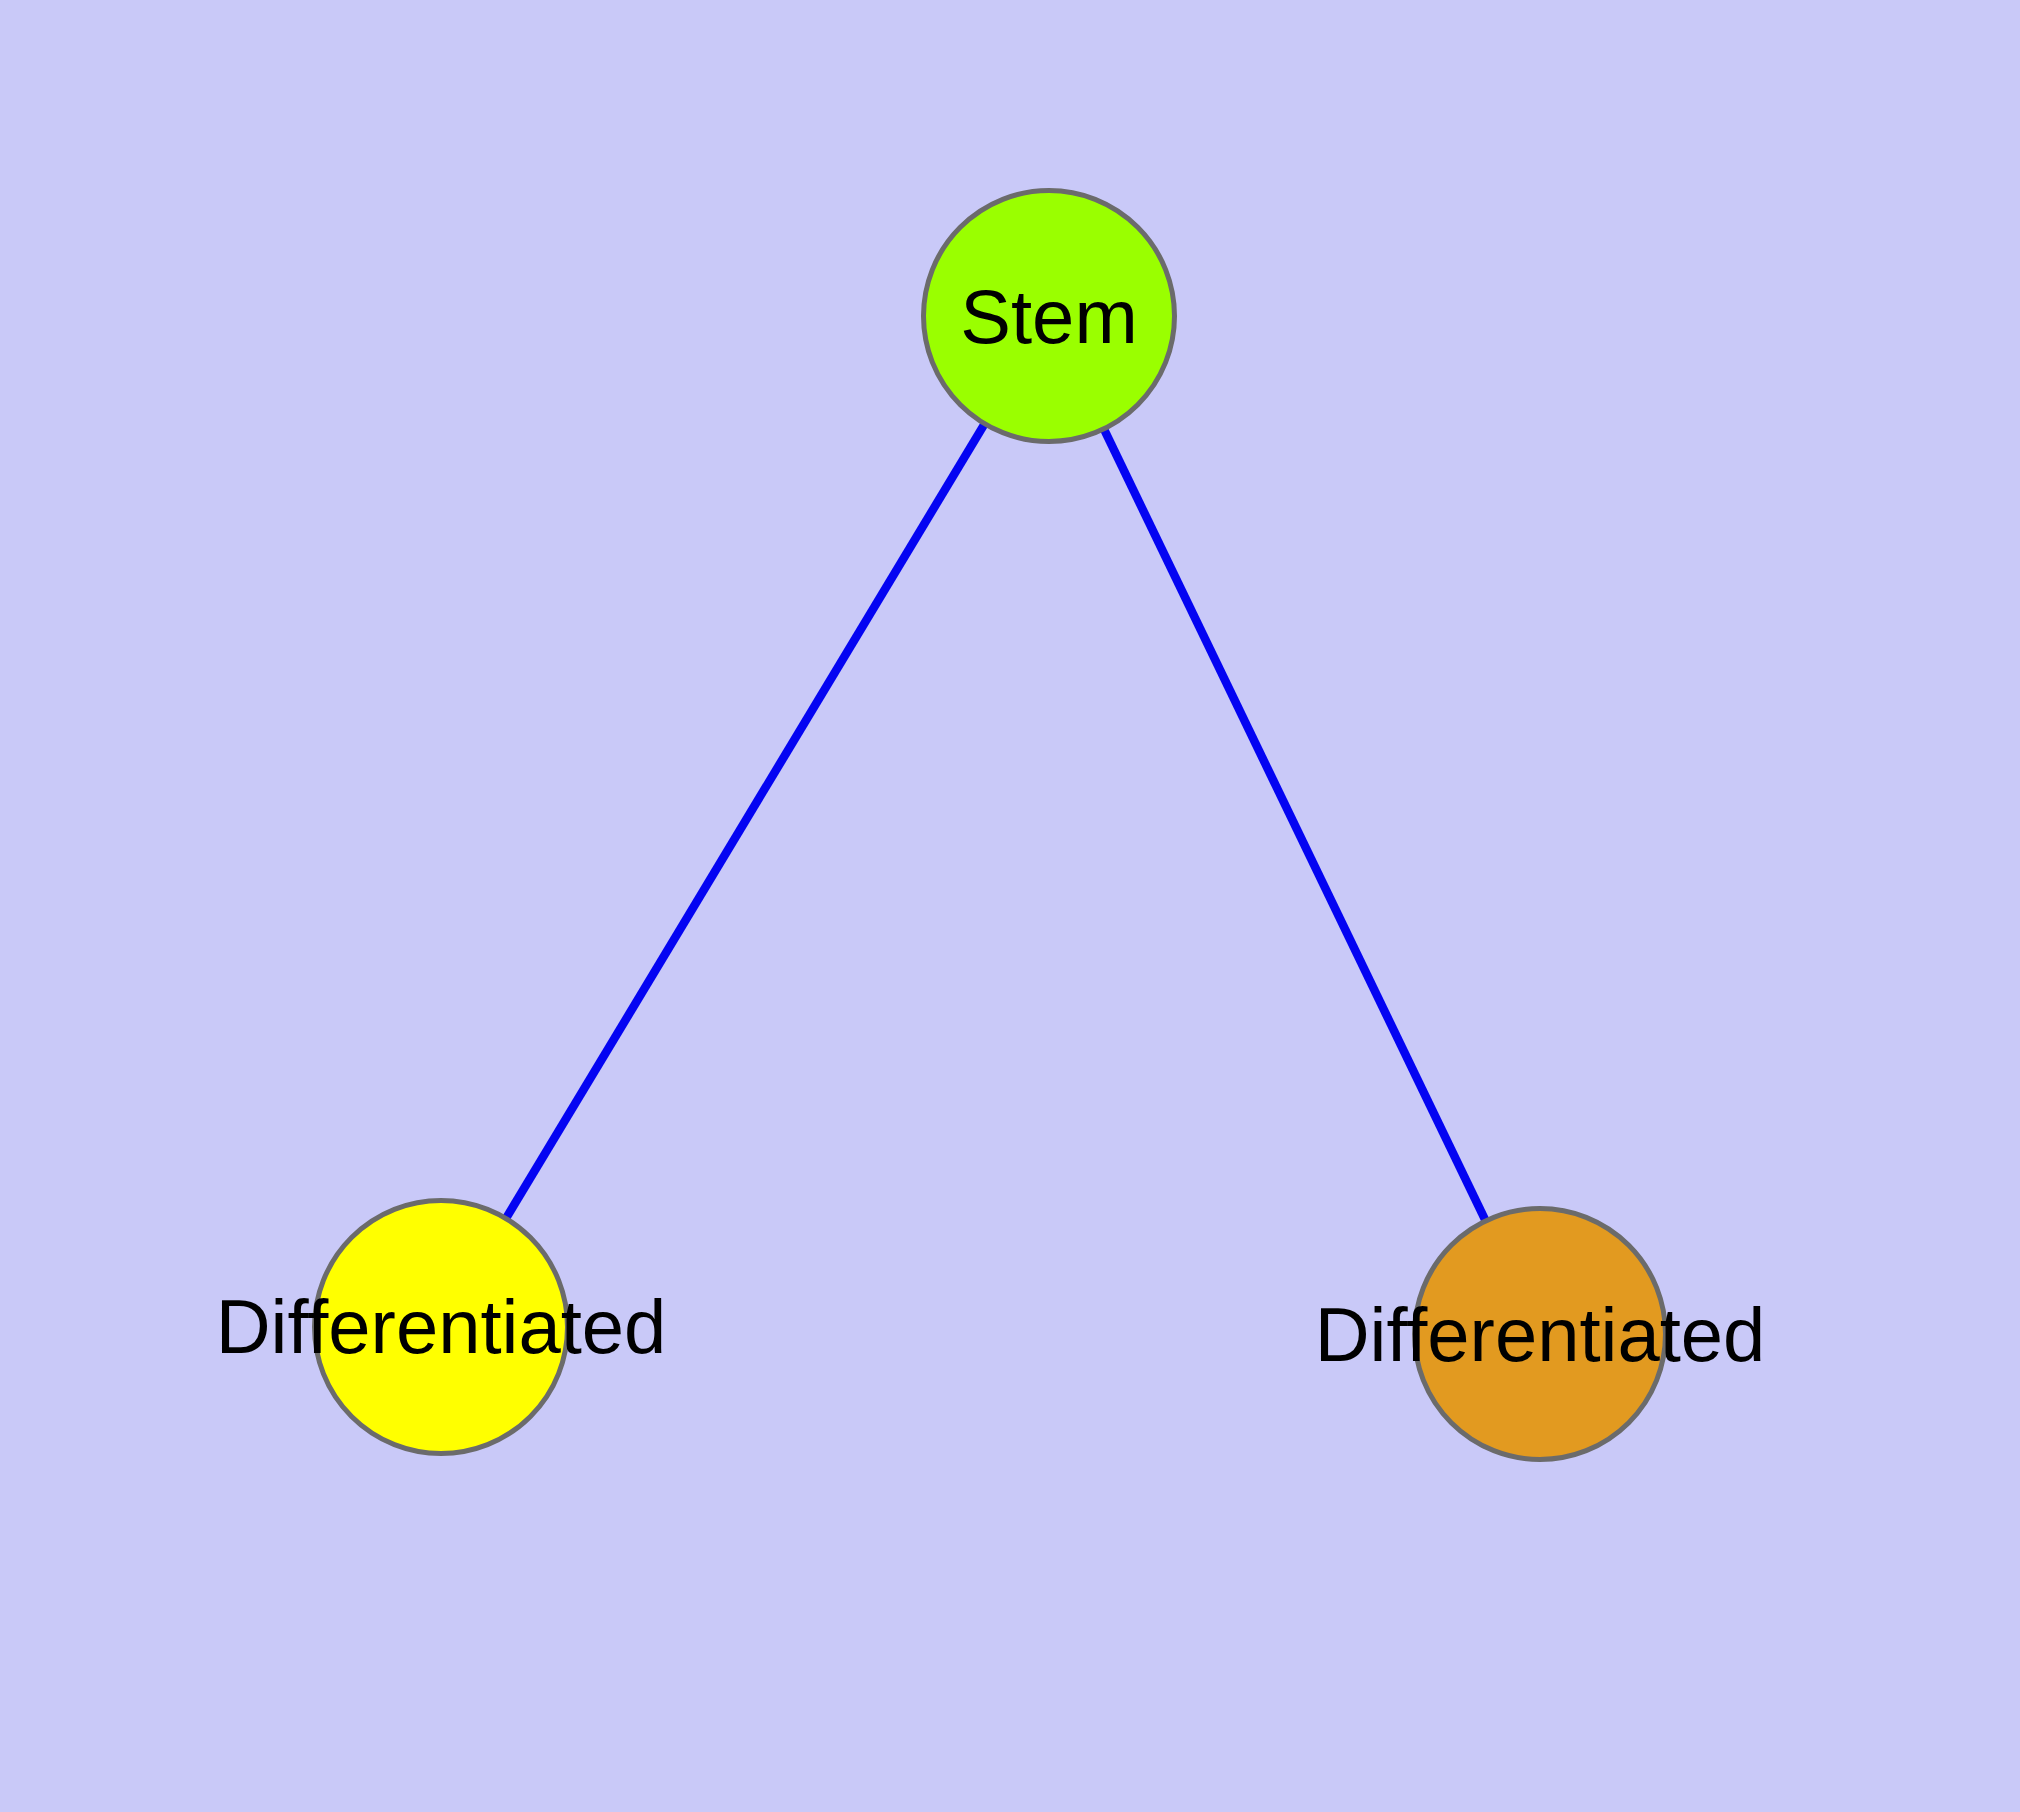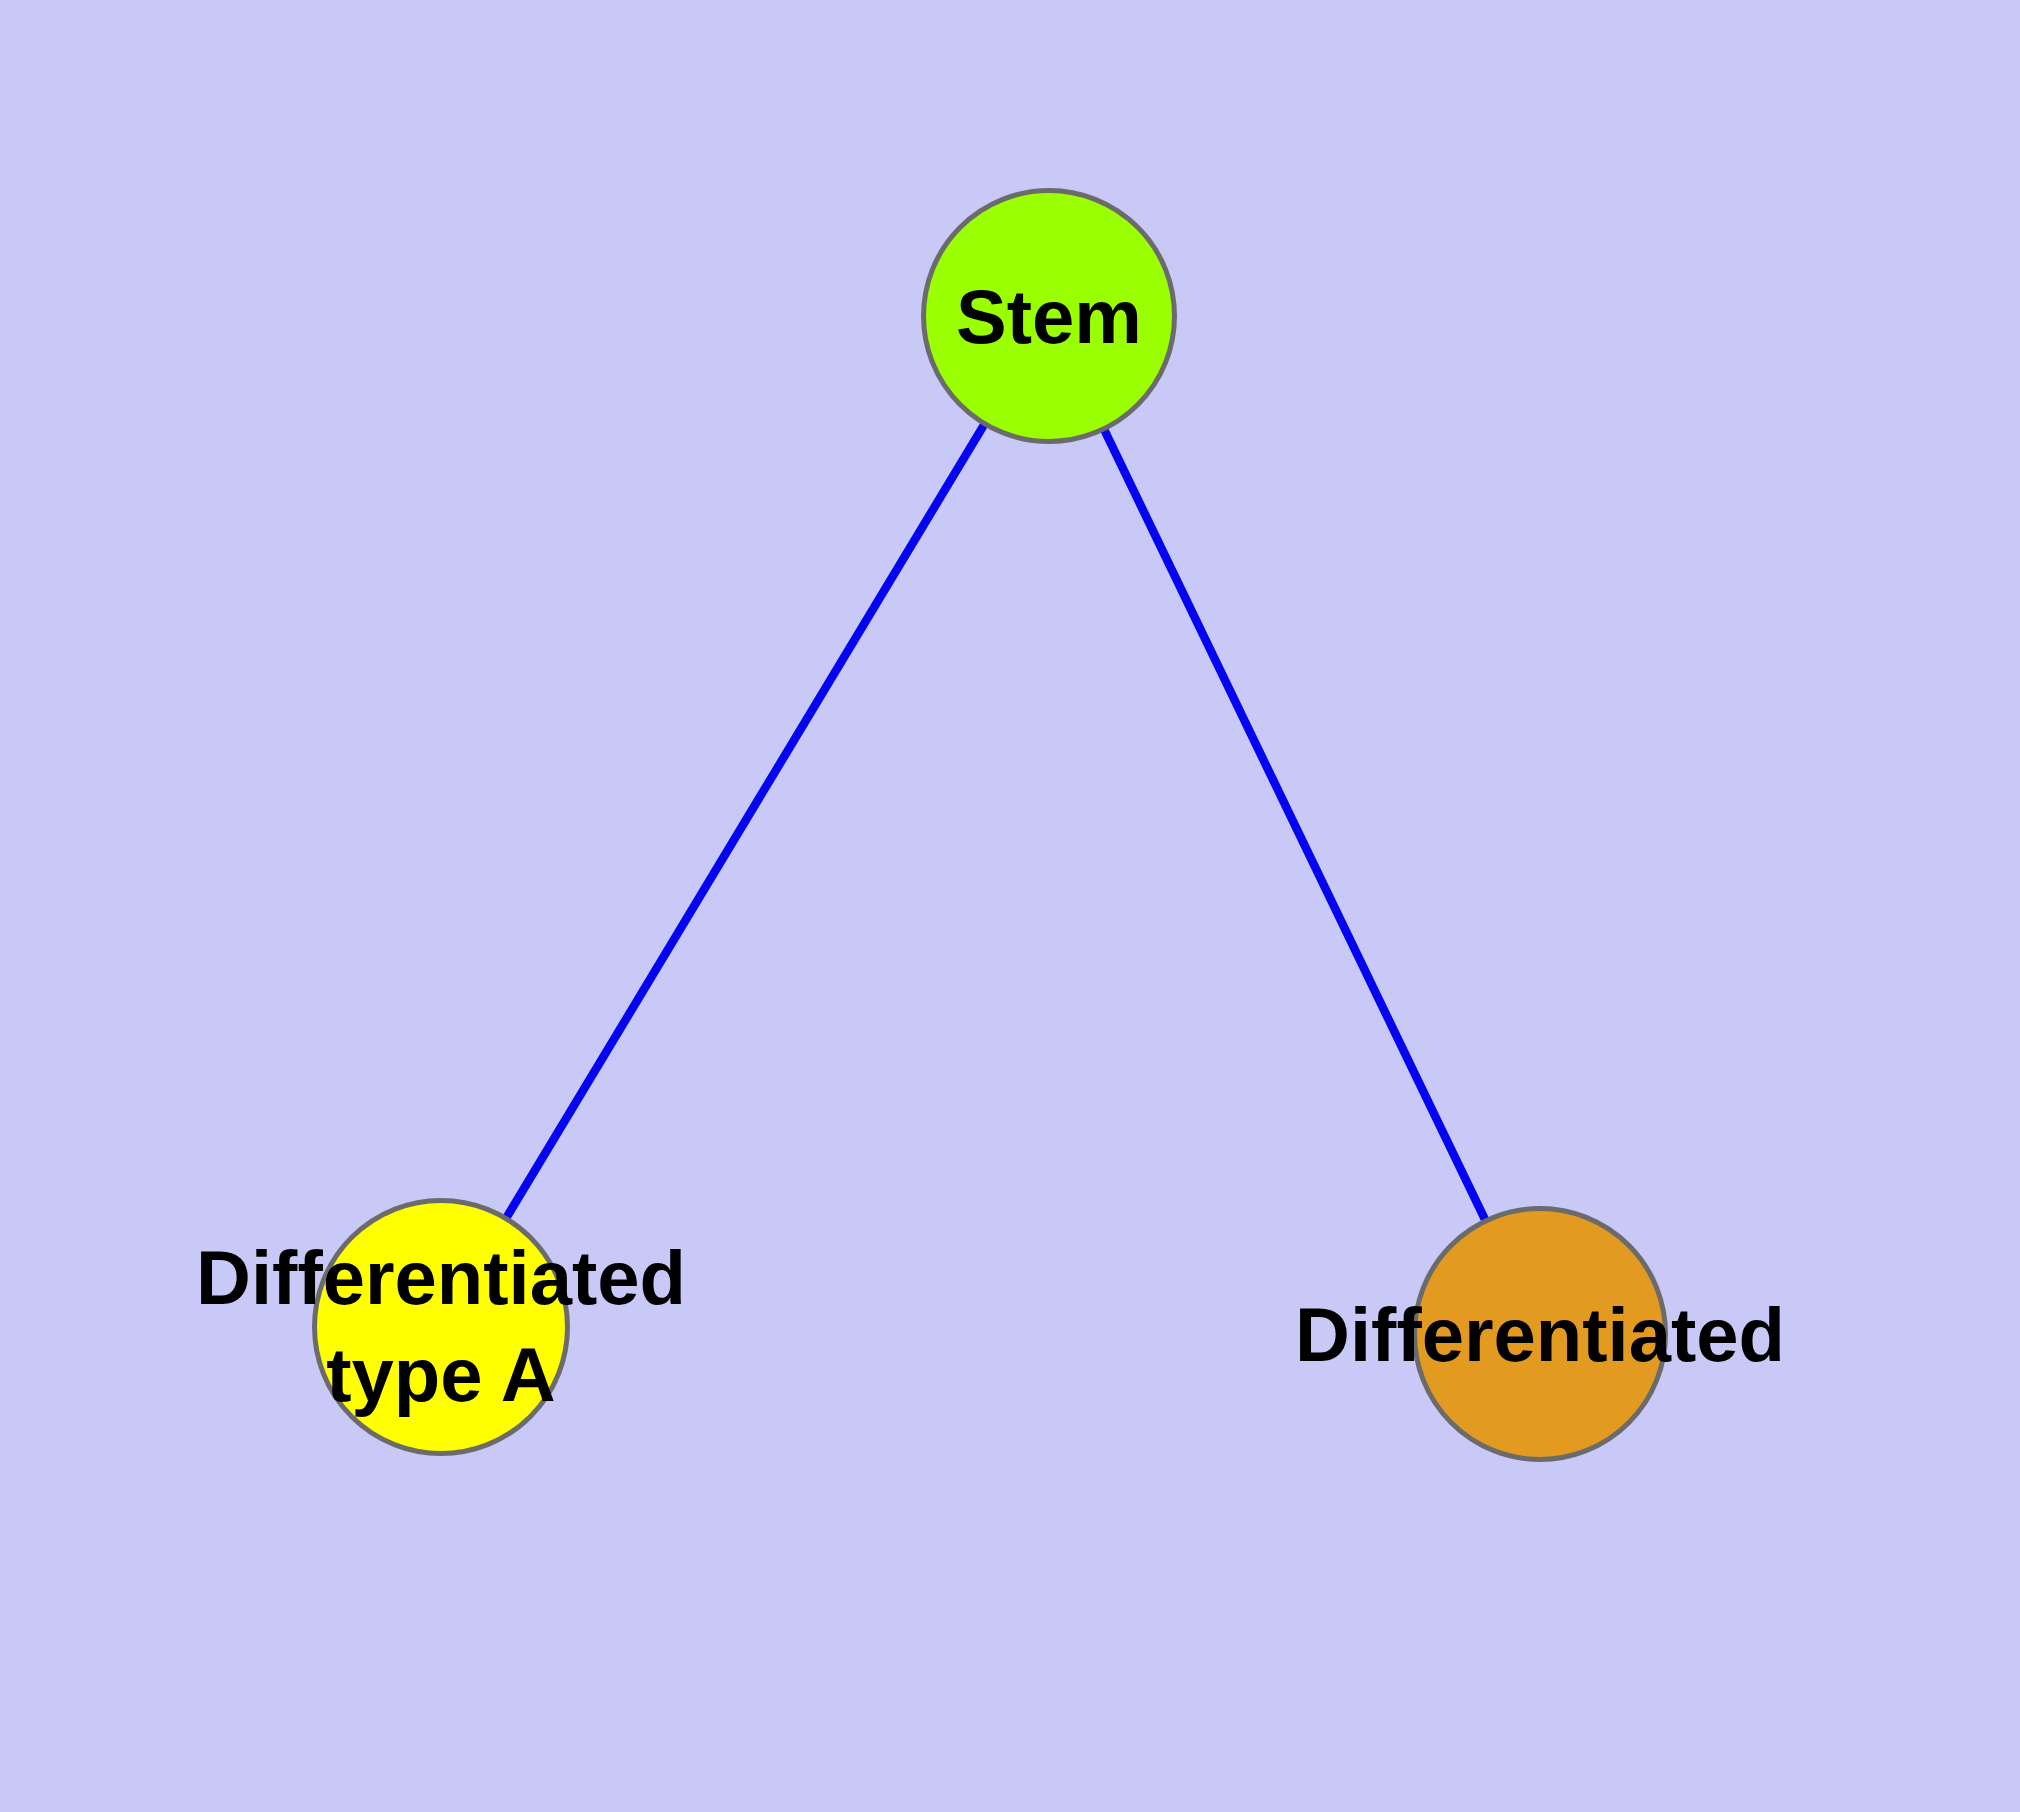--- a/index.html
+++ b/index.html
@@ -26,21 +26,21 @@
     position: absolute;
     border-radius: 50%;
     box-sizing: border-box;
     z-index: 2;
   }
   .node-label {
     position: absolute;
     transform: translate(-50%, -50%);
     z-index: 3;
     text-align: center;
-    font-weight: bold;
+    font-weight: normal;
     font-size: 76px;
     line-height: 97px;
     white-space: nowrap;
     letter-spacing: 0px;
   }
 </style>
 </head>
 <body>
 
 <div class="stage" style="background: rgb(201, 201, 248);">
@@ -48,20 +48,19 @@
       <line x1="1238" y1="373" x2="520" y2="1565" stroke="#0404f2" stroke-width="10"></line>
       <line x1="1238" y1="373" x2="1817" y2="1574" stroke="#0404f2" stroke-width="10"></line>
     </svg>
 <div class="node-circle" style="left: 921px; top: 188px; width: 256px; height: 256px; background: rgb(154, 255, 0); border: 5.5px solid rgb(107, 107, 107);"></div>
     <div class="node-label" style="left: 1049px; top: 316px; color: rgb(0, 0, 0);">
       <div>Stem</div>
     </div>
     <div class="node-circle" style="left: 312px; top: 1198px; width: 258px; height: 258px; background: rgb(255, 255, 0); border: 5.5px solid rgb(107, 107, 107);"></div>
     <div class="node-label" style="left: 441px; top: 1326px; color: rgb(0, 0, 0);">
       <div>Differentiated</div>
-      <div>type A</div>
     </div>
     <div class="node-circle" style="left: 1412px; top: 1206px; width: 256px; height: 256px; background: rgb(226, 154, 32); border: 5.5px solid rgb(107, 107, 107);"></div>
     <div class="node-label" style="left: 1540px; top: 1334px; color: rgb(0, 0, 0);">
       <div>Differentiated</div>
     </div>
   </div>
 
 
 </body></html>

